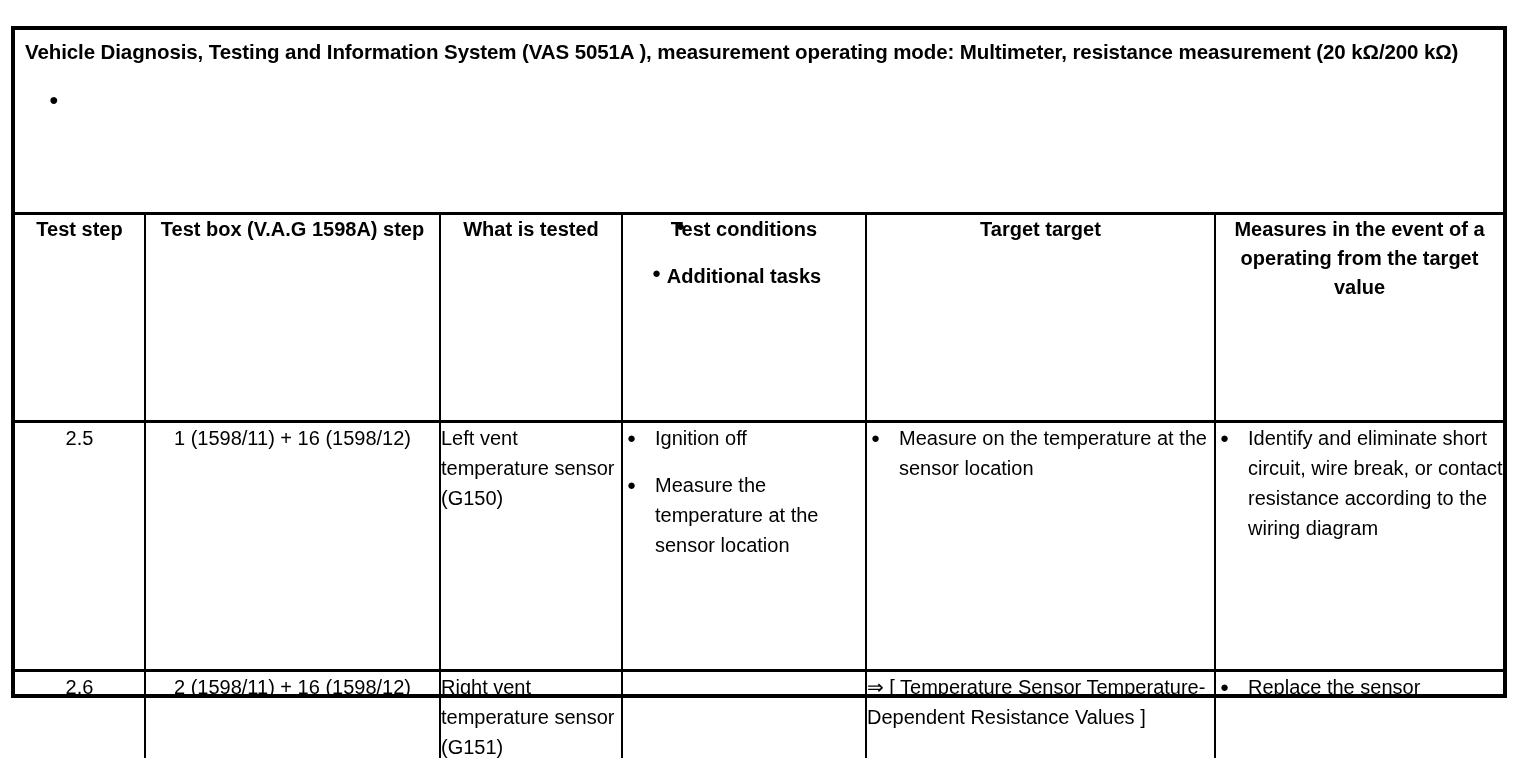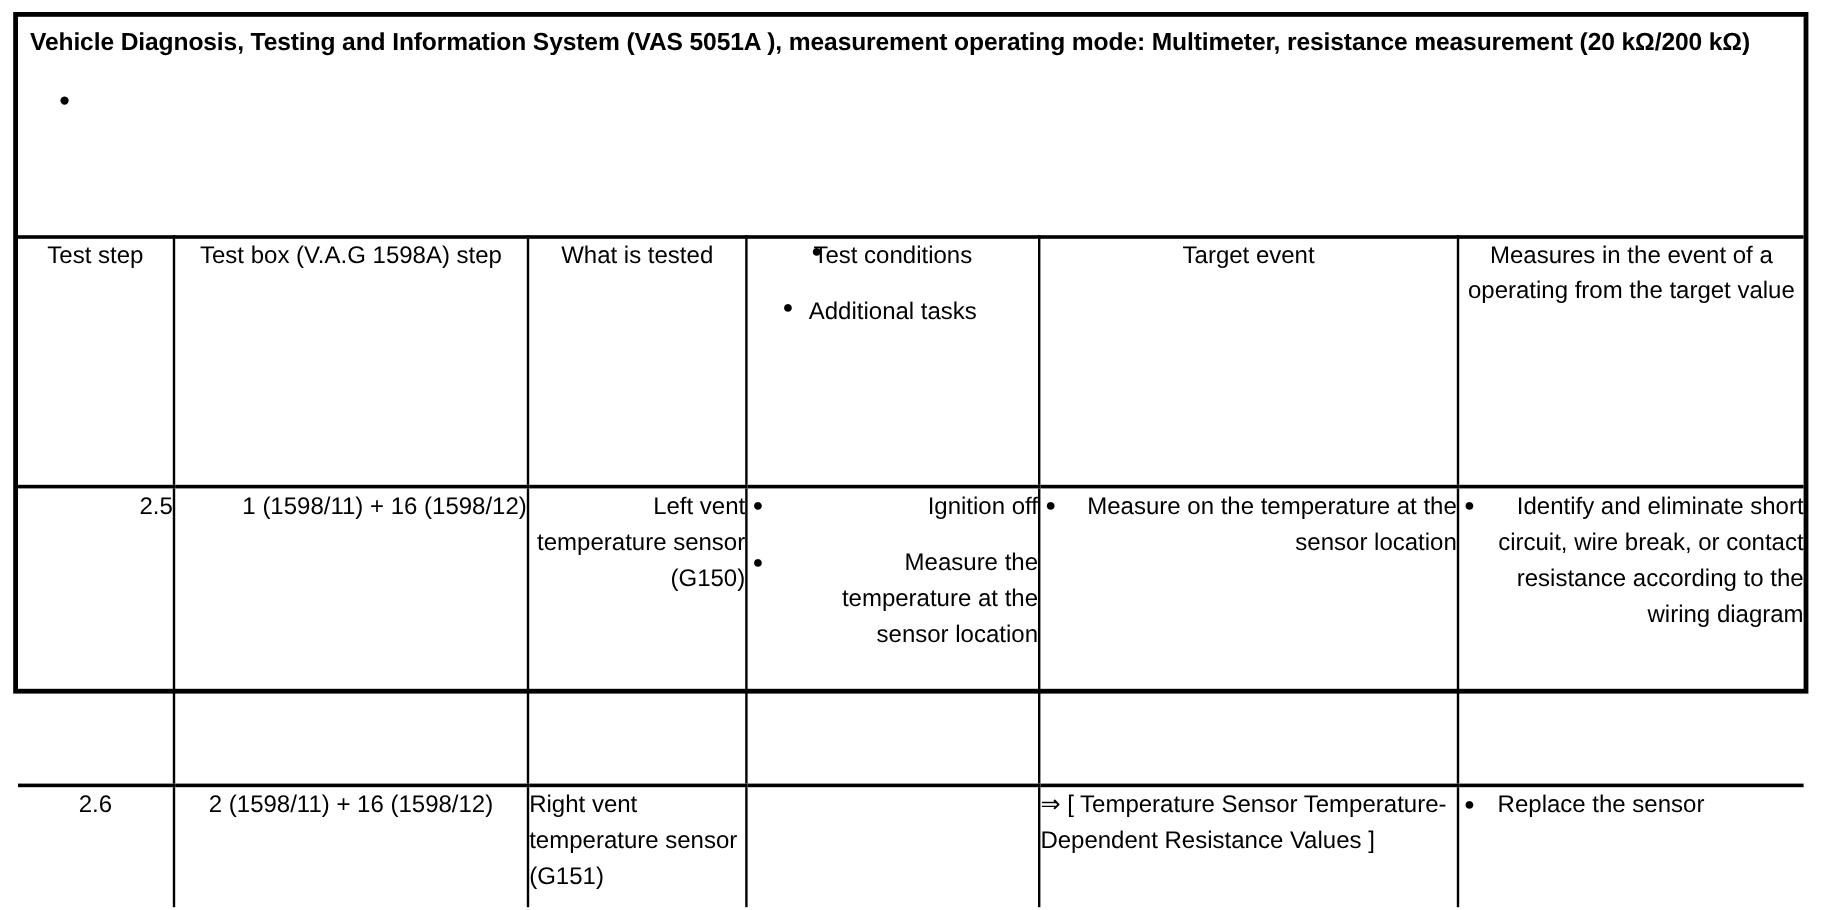--- a/index.html
+++ b/index.html
@@ -12,23 +12,23 @@
     height: 758px;
     font-family: "Liberation Sans", sans-serif;
     color: #000000;
     overflow: hidden;
   }
 
   
   .doc-frame {
     position: absolute;
     left: 11px;
-    top: 10px;
+    top: 26px;
     width: 1496px;
-    height: 568px;
+    height: 672px;
     border: 4px solid #000000;
     box-sizing: border-box;
     background: #ffffff;
   }
 
   
   .intro {
     padding: 8px 10px 0 10px;
     box-sizing: border-box;
     height: 182px;
@@ -82,21 +82,21 @@
   .c3 { width: 182px; }
   .c4 { width: 244px; }
   .c5 { width: 349px; }
   .c6 { width: 288px; }
 
   .hdr-cell {
     height: 208px;
     padding: 10px 8px 4px 8px;
     text-align: center;
     font-size: 20px;
-    font-weight: normal;
+    font-weight: bold;
     line-height: 1.45;
   }
   .hdr-cell.tight { padding-left: 4px; padding-right: 4px; }
 
   .hdr-bul-list {
     margin: 0;
     padding: 0;
     list-style: none;
     text-align: center;
   }
@@ -113,21 +113,21 @@
   .hdr-bul-list li.b1 .bul { left: 49px; top: 0; }
   .hdr-bul-list li.b2 .bul { left: 25px; top: 0; }
 
   .cell {
     padding: 10px 8px 8px 8px;
     font-size: 20px;
     font-weight: normal;
     line-height: 1.5;
   }
   .cell.center { text-align: center; }
-  .row1 .cell { height: 249px; text-align: right; }
+  .row1 .cell { height: 249px; }
   .row2 .cell { height: 101px; }
 
   .bul-list {
     margin: 0;
     padding: 0;
     list-style: none;
   }
   .bul-list li {
     position: relative;
     padding-left: 32px;
@@ -176,21 +176,21 @@
             <li class="b1">
               <span class="bul">●</span>
               <span>Test conditions</span>
             </li>
             <li class="b2">
               <span class="bul">●</span>
               <span>Additional tasks</span>
             </li>
           </ul>
         </td>
-        <td class="hdr-cell">Target event</td>
+        <td class="hdr-cell">Target target</td>
         <td class="hdr-cell">Measures in the event of a operating from the target value</td>
       </tr>
 
       <tr class="data-row row1">
         <td class="cell center">2.5</td>
         <td class="cell center">1 (1598/11) + 16 (1598/12)</td>
         <td class="cell">Left vent temperature sensor (G150)</td>
         <td class="cell">
           <ul class="bul-list">
             <li>

